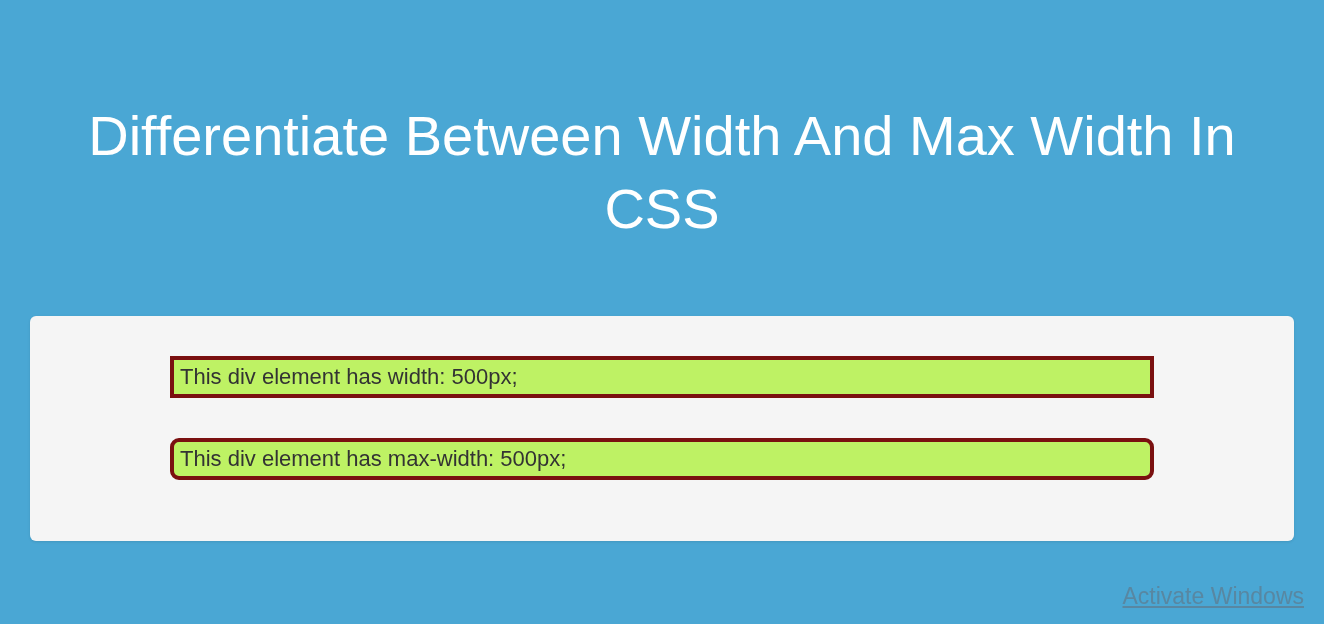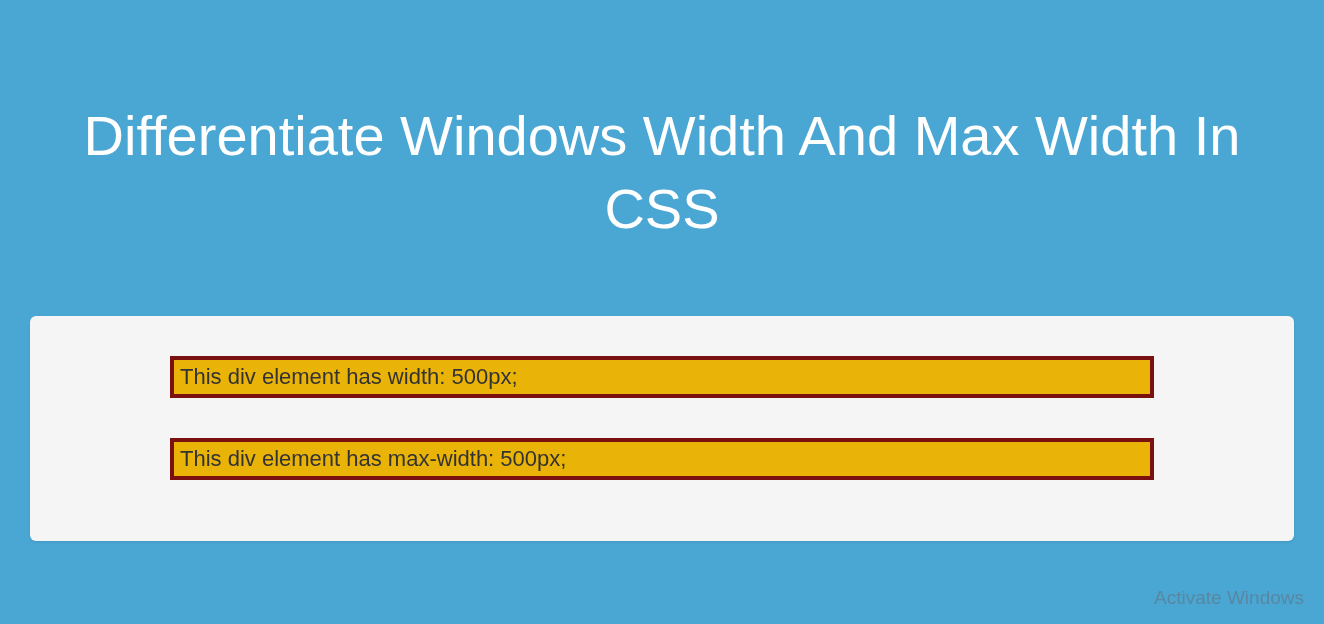--- a/index.html
+++ b/index.html
@@ -25,50 +25,52 @@
     }
     .content-panel {
       background-color: #f5f5f5;
       margin: 30px 30px 0 30px;
       border-radius: 6px;
       padding: 40px 140px 50px 140px;
       box-shadow: 0 1px 3px rgba(0,0,0,0.1);
     }
     .demo-box {
       border: 4px solid #7a1010;
-      background-color: #eab308;
+      background-color: #bef264;
       font-size: 22px;
       color: #333333;
       padding: 4px 6px;
       margin-bottom: 40px;
       width: 100%;
     }
     .demo-box:last-child {
       margin-bottom: 11px;
+      border-radius: 9px;
     }
     .watermark {
       position: absolute;
       right: 20px;
       bottom: 12px;
       text-align: right;
       color: rgba(100, 110, 120, 0.55);
       font-size: 15px;
       line-height: 1.4;
     }
     .watermark .wm-title {
-      font-size: 19px;
+      font-size: 23px;
+      text-decoration: underline;
     }
     .watermark .wm-sub {
       font-size: 13px;
     }
   </style>
 </head>
 <body>
 
-<h1 class="page-title">Differentiate Windows Width And Max Width In CSS</h1>
+<h1 class="page-title">Differentiate Between Width And Max Width In CSS</h1>
 
 <div class="content-panel">
   <div class="demo-box">This div element has width: 500px;</div>
   <div class="demo-box">This div element has max-width: 500px;</div>
 </div>
 
 <div class="watermark">
   <div class="wm-title">Activate Windows</div>
 </div>
 

